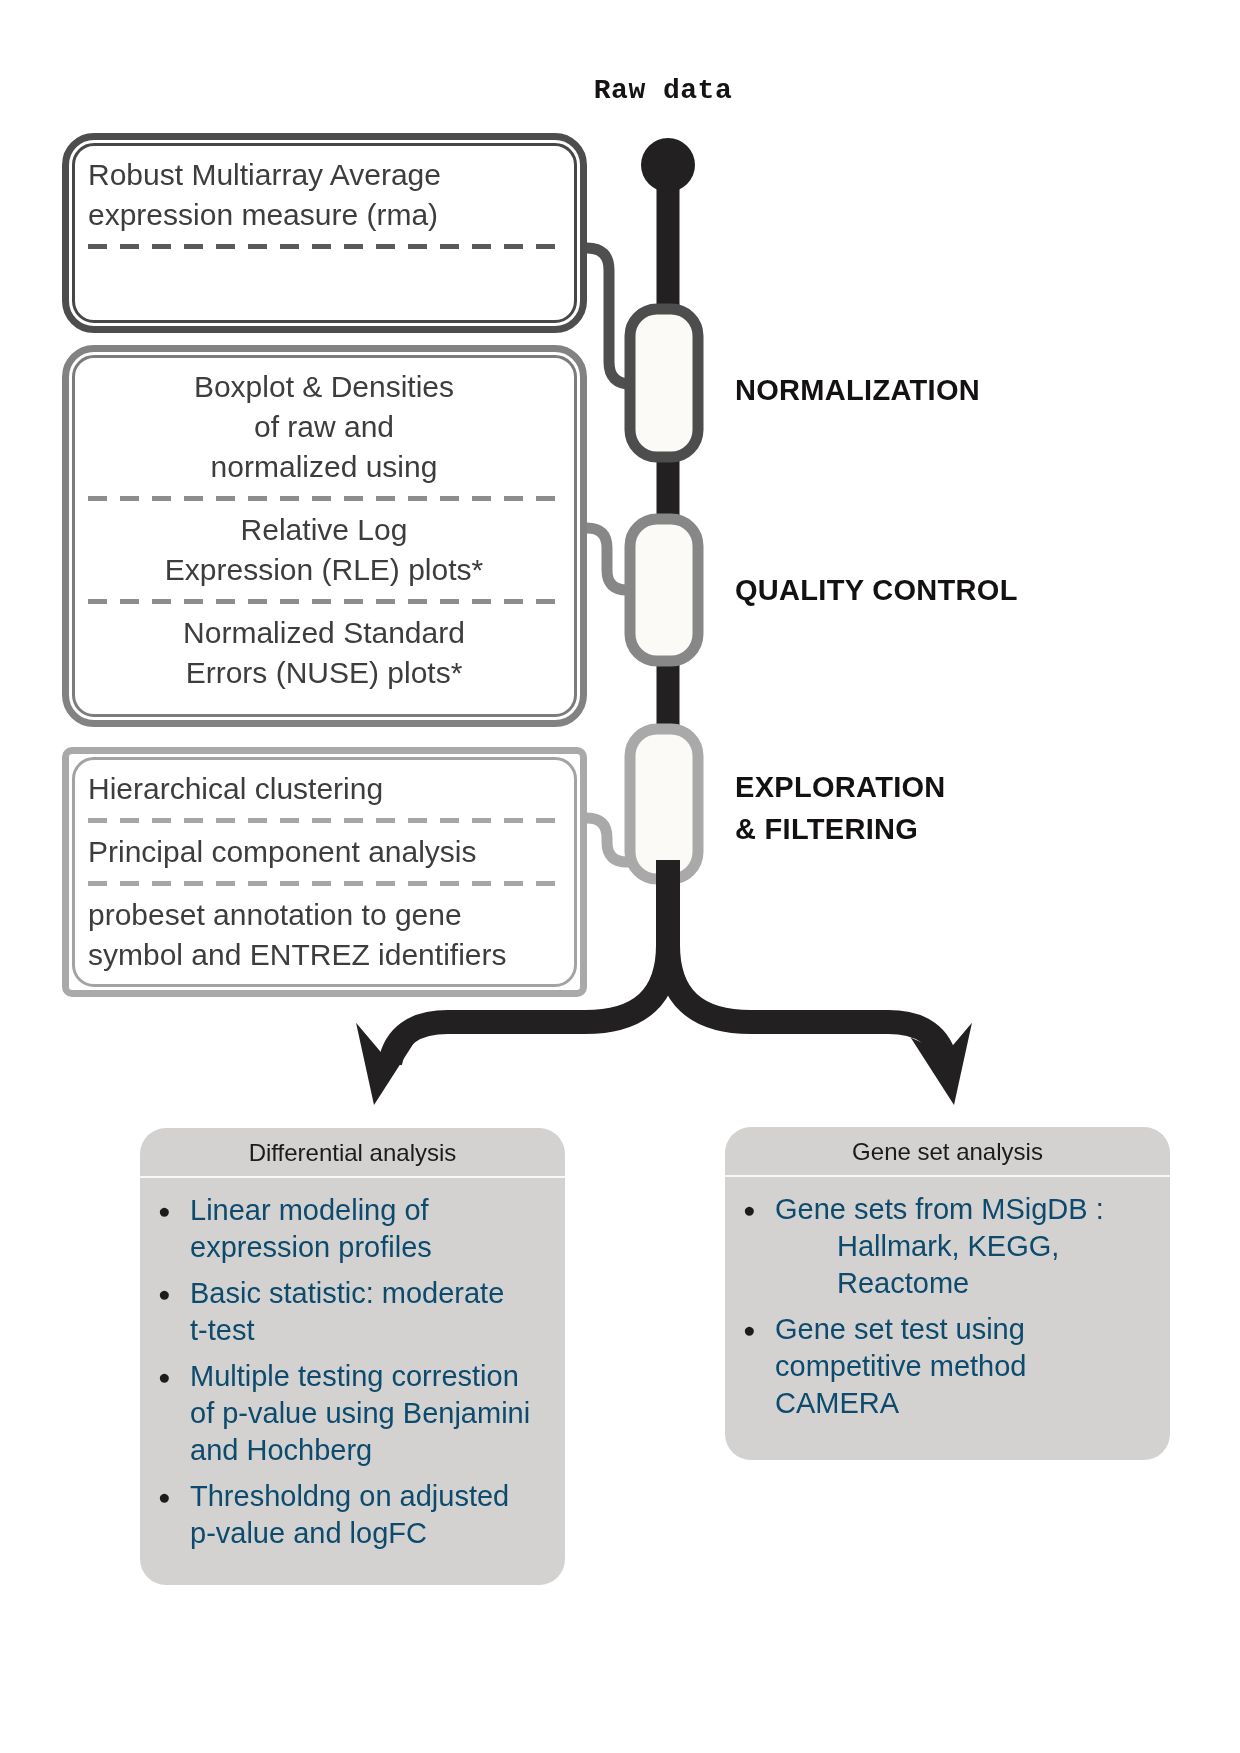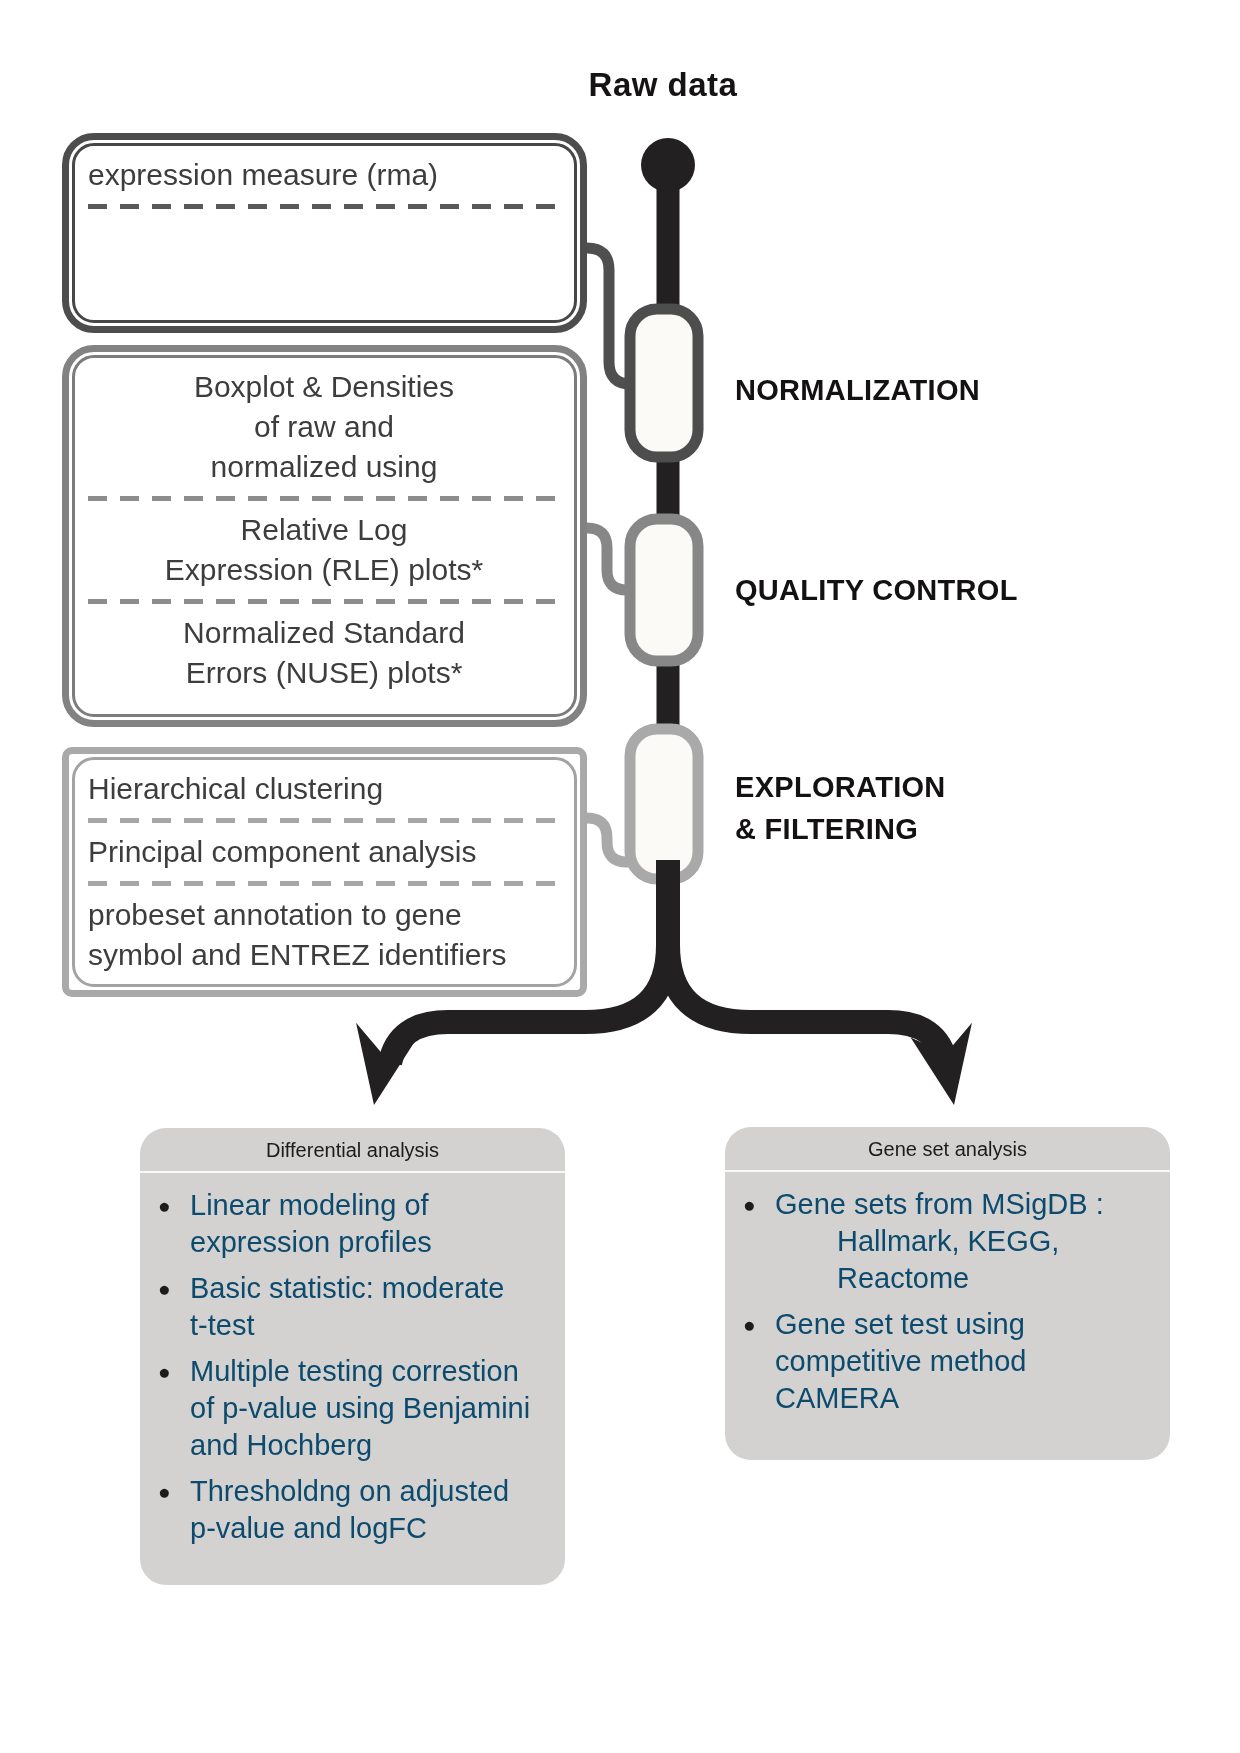--- a/index.html
+++ b/index.html
@@ -3,22 +3,22 @@
 <meta charset="utf-8">
 <style>
   html,body{margin:0;padding:0;background:#ffffff;}
   .canvas{
     position:relative;width:1240px;height:1753px;background:#ffffff;overflow:hidden;
     font-family:"Liberation Sans","DejaVu Sans",sans-serif;
   }
   .art{position:absolute;left:0;top:0;width:1240px;height:1753px;}
 
   .raw-data{
-    position:absolute;left:560px;top:66px;width:206px;text-align:center;
-    font-size:33px;font-weight:bold;color:#161314;letter-spacing:.5px;
+    position:absolute;left:560px;top:75px;width:206px;text-align:center;
+    font-size:28px;font-weight:bold;color:#161314;letter-spacing:.5px;font-family:Liberation Mono, monospace;
   }
 
   
   .tbox{position:absolute;left:62px;width:525px;box-sizing:border-box;
         border:7px solid #4d4d4d;border-radius:32px;padding:3px;background:#ffffff;}
   .tbox-inner{height:100%;box-sizing:border-box;border:3px solid #4d4d4d;border-radius:22px;
         padding:9px 14px 6px 13px;color:#3d3d3d;font-size:30px;line-height:40px;}
   .tbox1{top:133px;height:200px;border-color:#4d4d4d;}
   .tbox1 .tbox-inner{border-color:#474747;}
   .tbox2{top:345px;height:382px;border-color:#828282;}
@@ -34,21 +34,21 @@
   .stage-label{position:absolute;left:735px;font-size:29px;font-weight:bold;
     color:#141112;line-height:42px;letter-spacing:.3px;white-space:nowrap;}
   .stage-label-1{top:369px;}
   .stage-label-2{top:569px;}
   .stage-label-3{top:766px;}
 
   
   .panel{position:absolute;background:#d3d2d0;border-radius:26px;box-sizing:border-box;color:#242424;}
   .panel-left{left:140px;top:1128px;width:425px;height:457px;}
   .panel-right{left:725px;top:1127px;width:445px;height:333px;}
-  .panel-title{display:block;text-align:center;font-size:20px;color:#1b1b1b;
+  .panel-title{display:block;text-align:center;font-size:24px;color:#1b1b1b;
     padding:11px 8px 9px 8px;border-bottom:2px solid #f8f8f6;}
   .bullets{padding:14px 6px 0 18px;}
   .bullet{display:flex;margin-bottom:9px;}
   .bullet .dot{width:32px;flex:0 0 32px;font-size:21px;line-height:37px;color:#1c1c1c;}
   .bullet .lines{font-size:29px;line-height:37px;color:#0c4a6e;}
   .cont-indent{margin-left:62px;}
 </style>
 </head>
 <body>
 
@@ -71,20 +71,21 @@
     <path d="M 668 860 L 668 945 Q 668 1022 585 1022 L 448 1022 Q 398 1022 390 1063" stroke="#232021" stroke-width="24" fill="none"></path>
     <path d="M 668 860 L 668 945 Q 668 1022 751 1022 L 888 1022 Q 938 1022 946 1063" stroke="#232021" stroke-width="24" fill="none"></path>
     <path d="M 0 0 L -32 -78 L -1 -52 L 31 -74 Z" fill="#232021" transform="translate(374,1105) rotate(10)"></path>
     <path d="M 0 0 L 32 -78 L 1 -52 L -31 -74 Z" fill="#232021" transform="translate(954,1105) rotate(-10)"></path>
   </svg>
 
   <div class="raw-data">Raw data</div>
 
   <div class="tbox tbox1">
     <div class="tbox-inner">
+      <div>Robust Multiarray Average</div>
       <div>expression measure (rma)</div>
       <div class="dashdiv"></div>
     </div>
   </div>
 
   <div class="tbox tbox2">
     <div class="tbox-inner">
       <div>Boxplot &amp; Densities</div>
       <div>of raw and</div>
       <div>normalized using</div>

